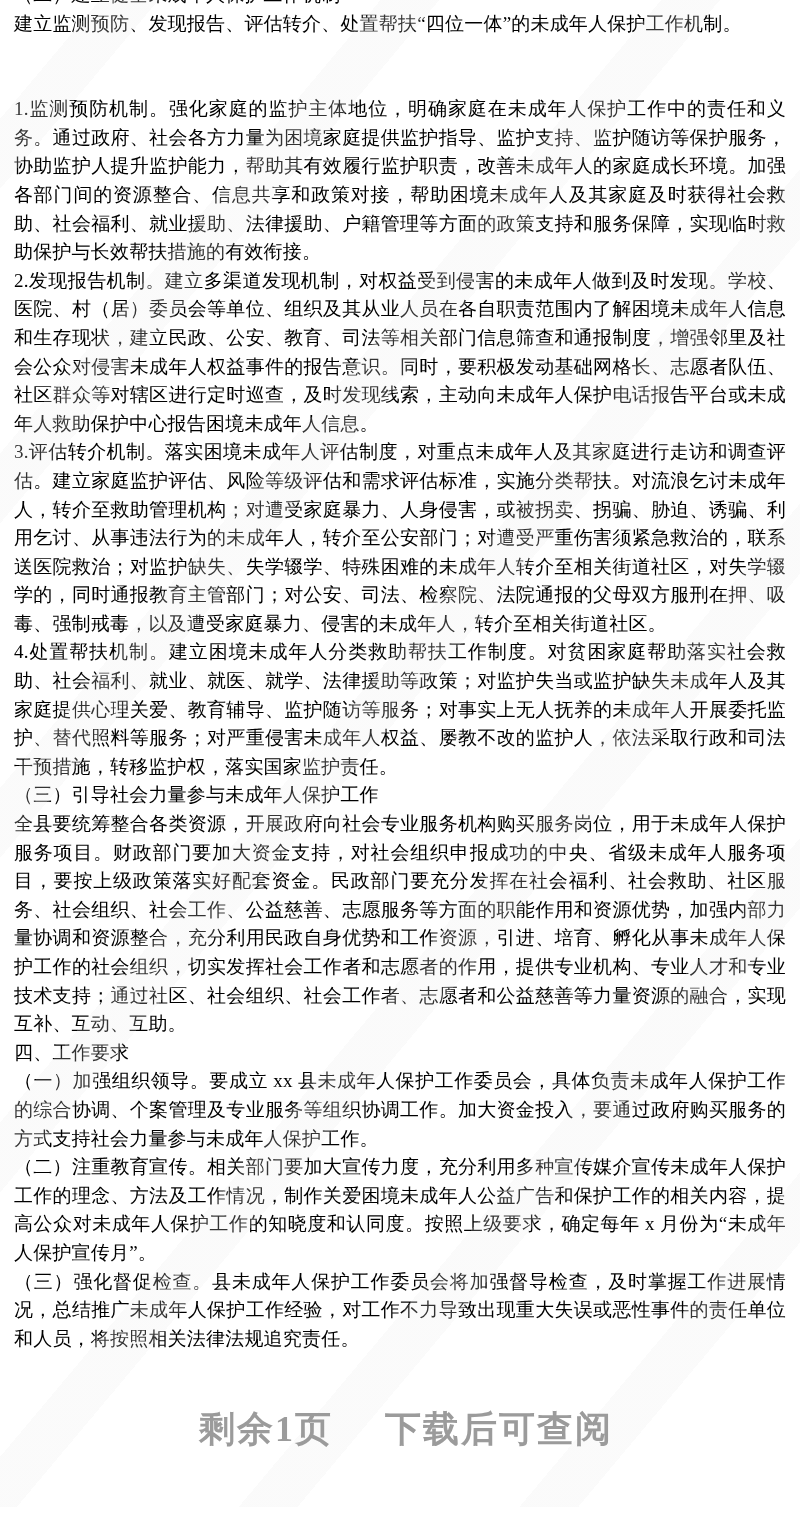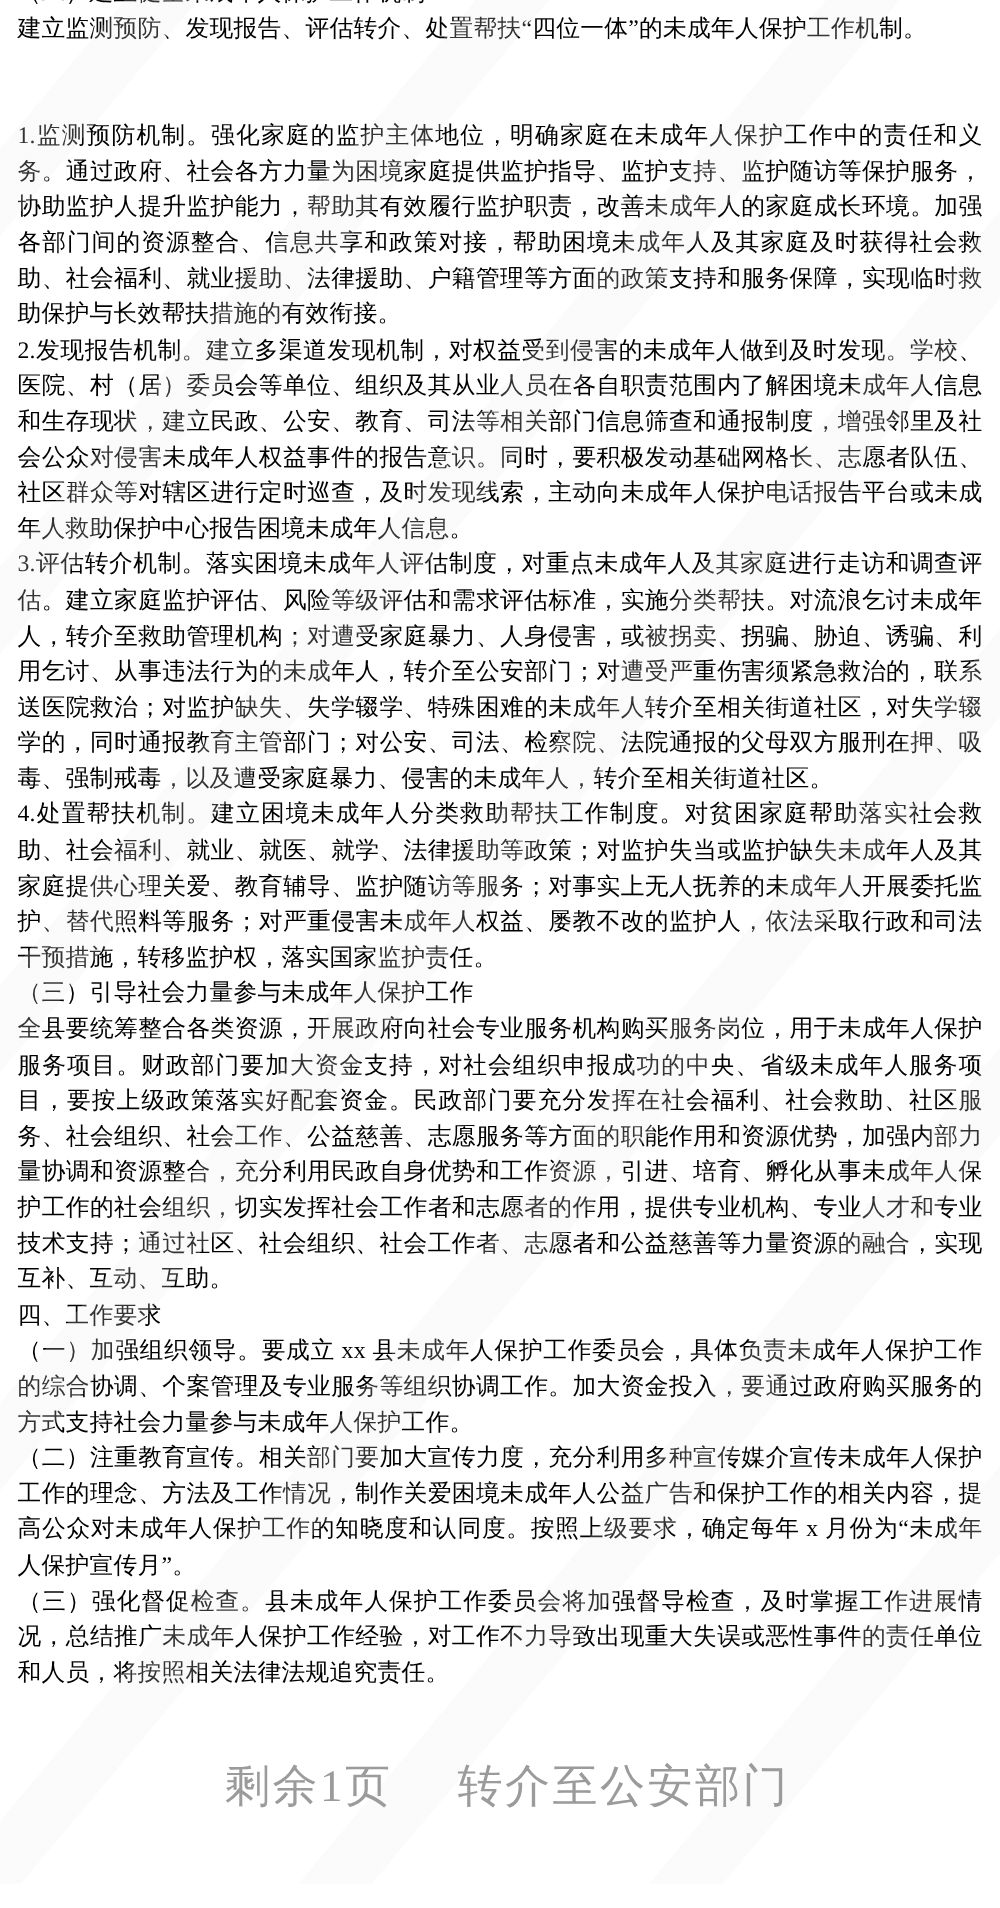--- a/index.html
+++ b/index.html
@@ -43,21 +43,21 @@
   .footer-note {
     position: absolute;
     left: 12px;
     right: 0;
     top: 1424px;
     display: flex;
     justify-content: center;
     align-items: center;
     gap: 52px;
     font-size: 36px;
-    font-weight: normal;
+    font-weight: bold;
     color: #9b9b9b;
     font-family: "Liberation Serif", "DejaVu Serif", serif;
     letter-spacing: 2px;
   }
   
   .watermark-overlay {
     position: absolute;
     inset: 0;
     pointer-events: none;
     background: repeating-linear-gradient(
@@ -86,16 +86,16 @@
     <p>四、工作要求</p>
     <p>（一）加强组织领导。要成立 xx 县未成年人保护工作委员会，具体负责未成年人保护工作的综合协调、个案管理及专业服务等组织协调工作。加大资金投入，要通过政府购买服务的方式支持社会力量参与未成年人保护工作。</p>
     <p>（二）注重教育宣传。相关部门要加大宣传力度，充分利用多种宣传媒介宣传未成年人保护工作的理念、方法及工作情况，制作关爱困境未成年人公益广告和保护工作的相关内容，提高公众对未成年人保护工作的知晓度和认同度。按照上级要求，确定每年 x 月份为“未成年人保护宣传月”。</p>
     <p>（三）强化督促检查。县未成年人保护工作委员会将加强督导检查，及时掌握工作进展情况，总结推广未成年人保护工作经验，对工作不力导致出现重大失误或恶性事件的责任单位和人员，将按照相关法律法规追究责任。</p>
   </div>
 
   <div class="watermark-overlay"></div>
 
   <div class="footer-note">
     <span>剩余1页</span>
-    <span>转介至公安部门</span>
+    <span>下载后可查阅</span>
   </div>
 
 </div>
 
 </body></html>

